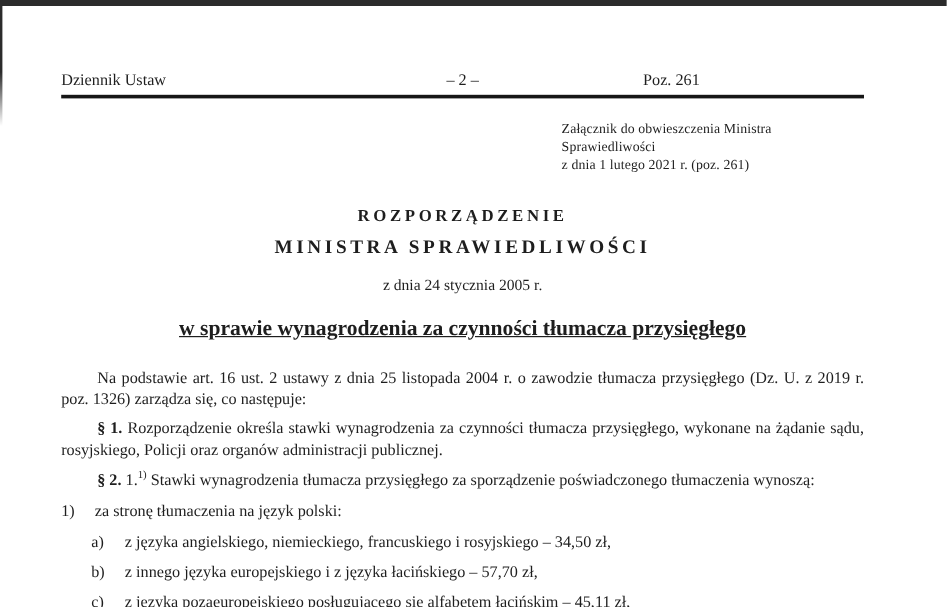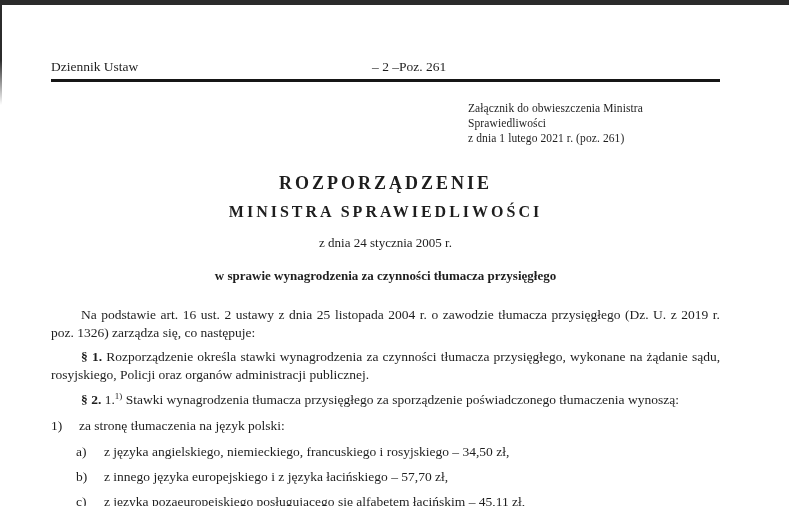--- a/index.html
+++ b/index.html
@@ -36,51 +36,52 @@
   .page-header {
     display: flex;
     align-items: baseline;
     margin-top: 59px;
     padding-bottom: 4px;
     border-bottom: 3px solid #161616;
     font-size: 13.5px;
   }
   .page-header .h-left  { flex: 1; text-align: left; }
   .page-header .h-center{ flex: 0 0 auto; text-align: center; }
-  .page-header .h-right { flex: 1; text-align: left; }
+  .page-header .h-right { flex: 1; text-align: center; }
 
   .annotation {
     margin-left: 417px;
     margin-top: 19px;
     font-size: 11.5px;
     line-height: 15px;
     letter-spacing: 0.1px;
   }
 
   .title-block { text-align: center; }
   .title-line-1 {
     margin-top: 27px;
-    font-size: 18px;
+    font-size: 14px;
     font-weight: bold;
     letter-spacing: 3px;
   }
   .title-line-2 {
     margin-top: 9px;
     font-size: 16px;
     font-weight: bold;
     letter-spacing: 3px;
   }
   .title-date {
     margin-top: 14px;
     font-size: 13px;
   }
   .title-subject {
     margin-top: 17px;
-    font-size: 13px;
+    font-size: 18px;
     font-weight: bold;
+    text-decoration: underline;
   }
 
   p.body-par {
     margin: 0;
     font-size: 13.5px;
     line-height: 18px;
     text-align: justify;
     text-indent: 30px;
   }
   p.basis { margin-top: 22px; }

